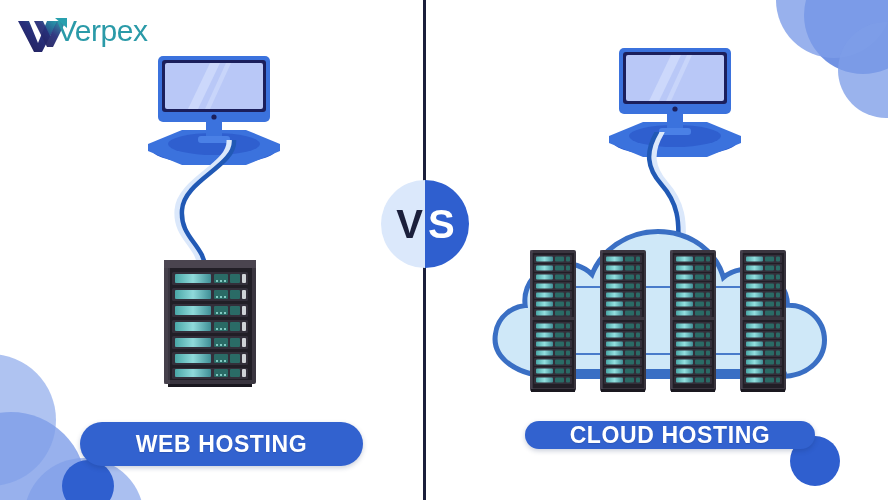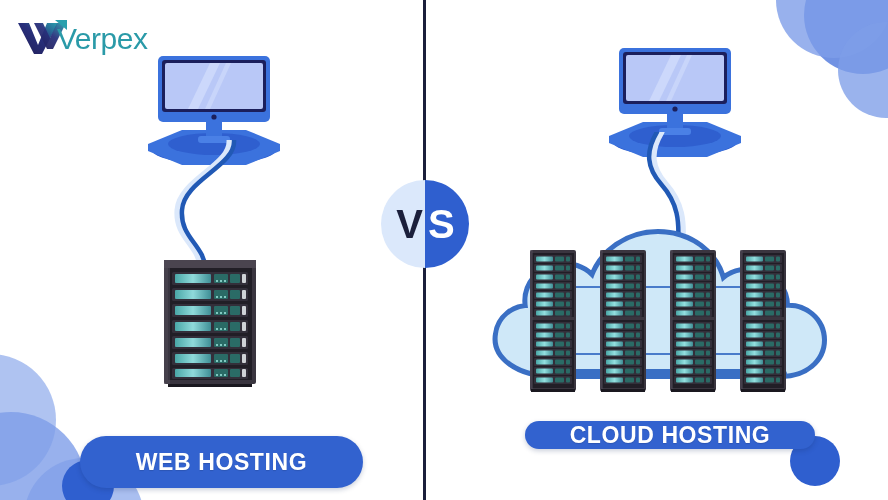--- a/index.html
+++ b/index.html
@@ -40,40 +40,40 @@
   .vs-right { left:44px; background:#2f5fcf; border-radius:0 44px 44px 0; }
   .vs-text {
     position:absolute; inset:0;
     display:flex; align-items:center; justify-content:center;
     font-size:40px; font-weight:bold; letter-spacing:-1px;
   }
   .vs-v { color:#1b1f3b; margin-right:2px; }
   .vs-s { color:#ffffff; margin-left:4px; }
 
   
-  .logo { position:absolute; left:14px; top:14px; display:flex; align-items:flex-end; height:42px; }
+  .logo { position:absolute; left:14px; top:14px; display:flex; align-items:flex-start; height:42px; }
   .logo-word {
     font-size:30px; color:#2a9aa8; letter-spacing:-.5px;
     margin-left:-13px; font-weight:400;
   }
 
   
   .pill {
     position:absolute;
     background:#3262cf;
     color:#fff;
     border-radius:30px;
     display:flex; align-items:center; justify-content:center;
     font-weight:bold;
     font-size:23px;
     letter-spacing:.6px;
     box-shadow:0 2px 5px rgba(20,40,90,.22);
     text-shadow:0 1px 1px rgba(0,0,0,.13);
   }
-  .pill-left  { left:80px;  top:436px; width:283px; height:52px; }
+  .pill-left  { left:80px;  top:422px; width:283px; height:44px; }
   .pill-right { right:73px; top:421px; width:290px; height:28px; }
 
   
   .ill { position:absolute; }
   .ill-mon-left  { left:134px; top:52px;  width:160px; height:120px; }
   .ill-cable-left{ left:172px; top:140px; width:72px;  height:130px; }
   .ill-rack-left { left:160px; top:258px; width:100px; height:130px; }
   .ill-mon-right { left:595px; top:44px;  width:160px; height:120px; }
   .ill-cable-right{left:645px; top:132px; width:70px;  height:122px; }
   .ill-cloud     { left:478px; top:222px; width:352px; height:172px; }

